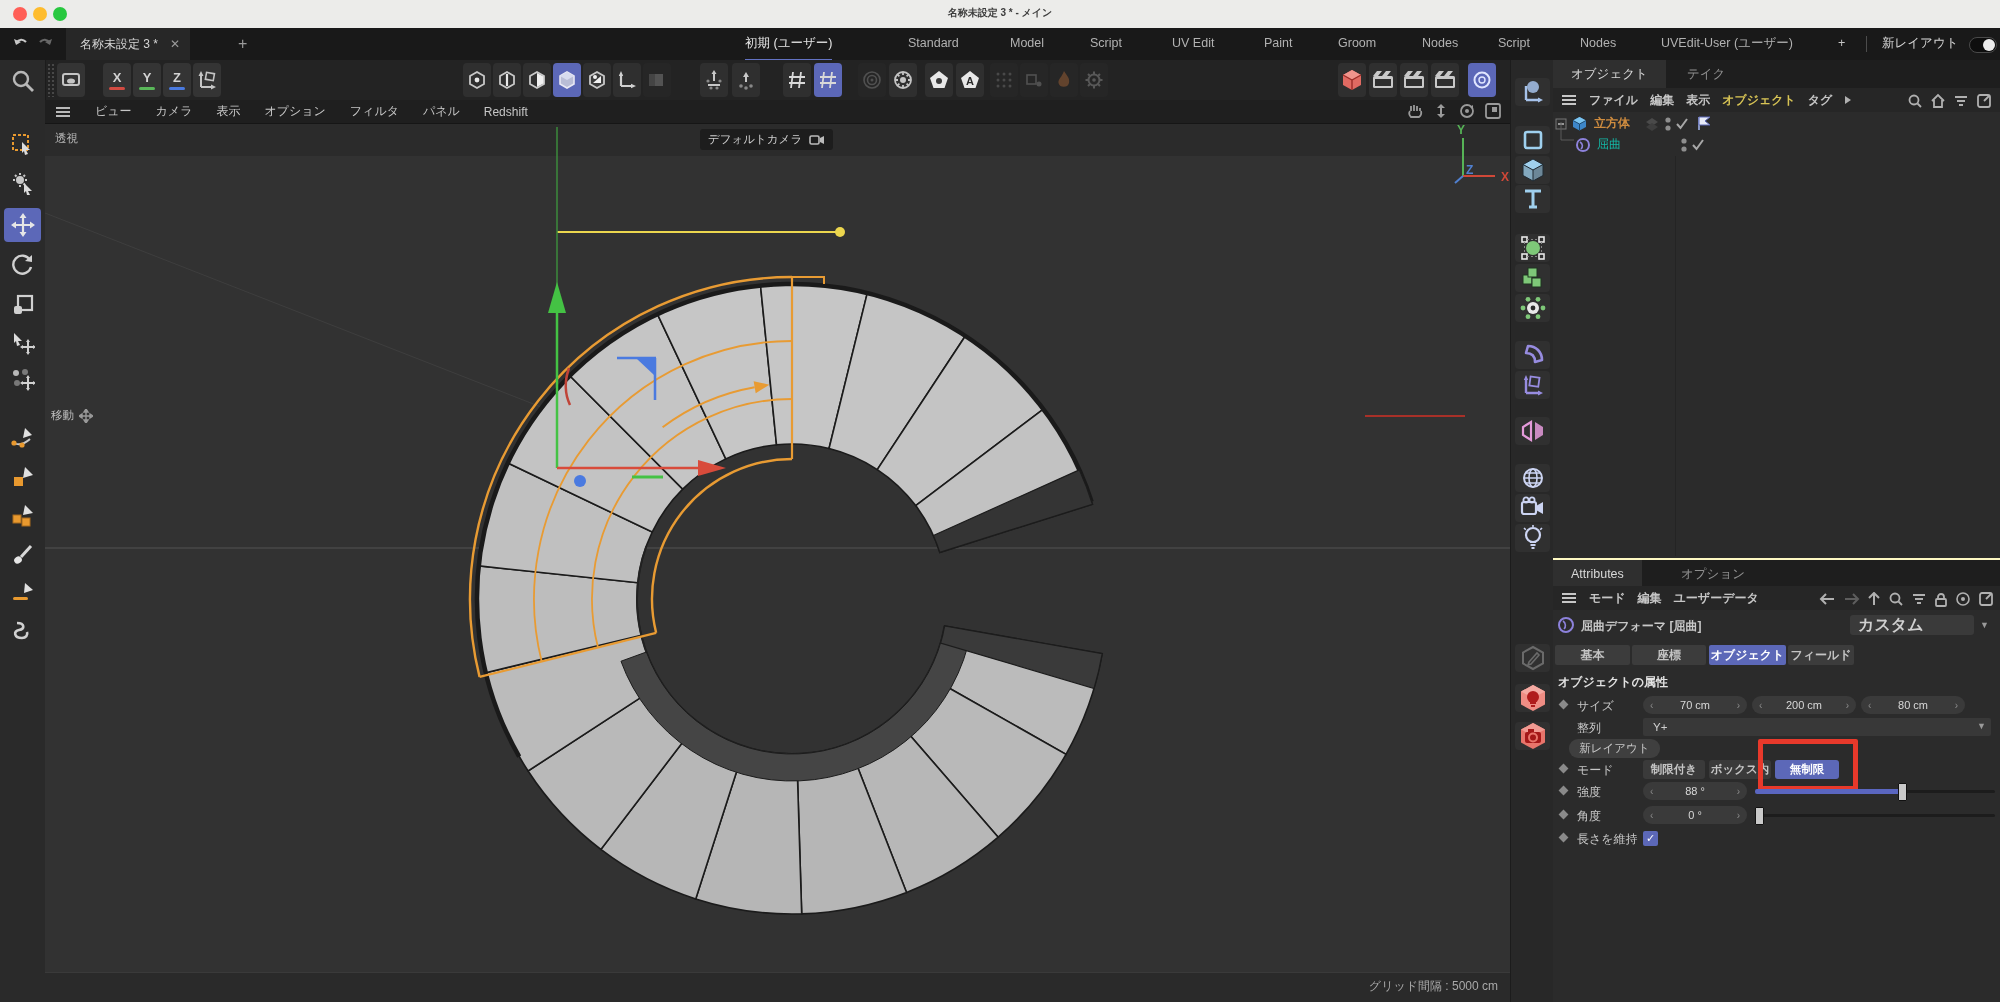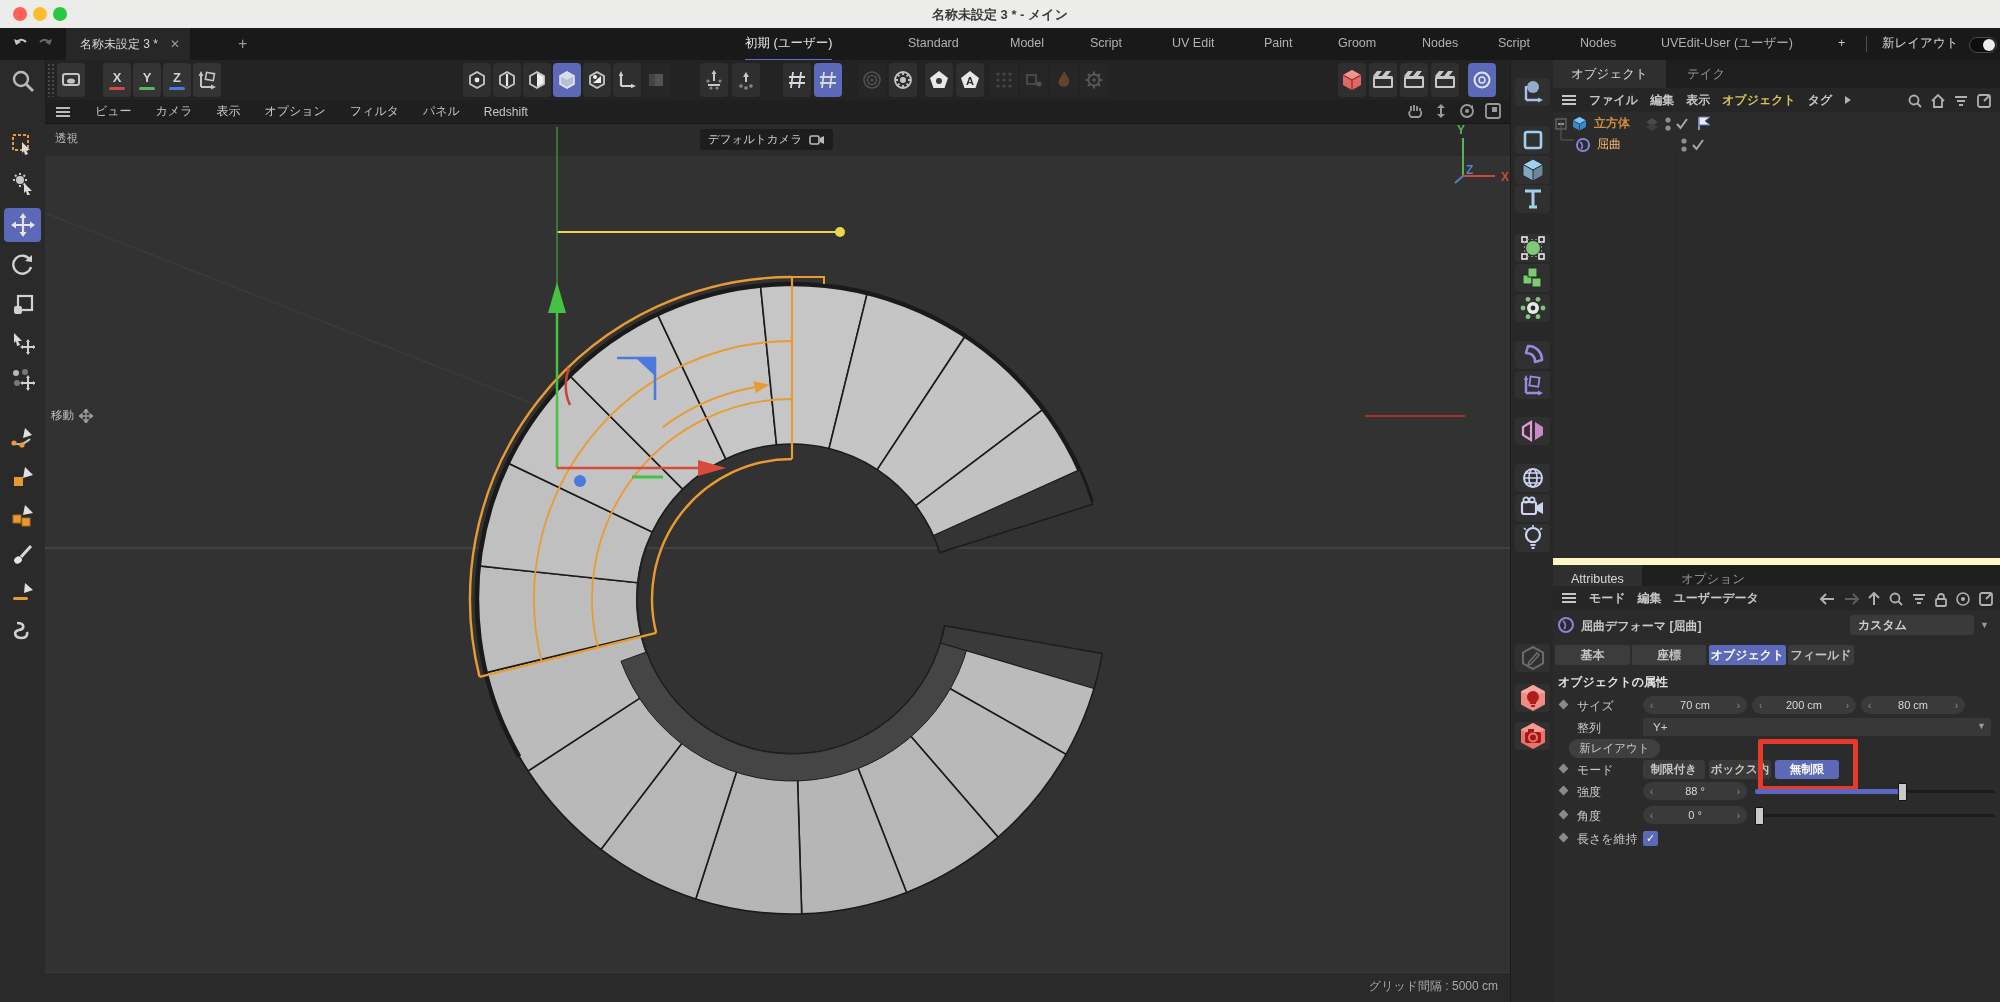--- a/index.html
+++ b/index.html
@@ -2,21 +2,21 @@
 <html><head>
 <meta charset="utf-8">
 <style>
   html,body{margin:0;padding:0;background:#111;}
   body{font-family:"Liberation Sans","DejaVu Sans",sans-serif;-webkit-font-smoothing:antialiased;}
   #app{position:relative;width:2000px;height:1002px;overflow:hidden;background:#232323;}
   .abs{position:absolute;}
   
   .titlebar{position:absolute;left:0;top:0;width:2000px;height:28px;background:#ececea;border-bottom:1px solid #b9b9b9;}
   .tl{position:absolute;top:7px;width:14px;height:14px;border-radius:50%;}
-  .title-text{position:absolute;left:0;right:0;top:6px;text-align:center;font-size:13px;font-weight:bold;color:#3c3c3c;}
+  .title-text{position:absolute;left:0;right:0;top:6px;text-align:center;font-size:10px;font-weight:bold;color:#3c3c3c;}
   
   .tabbar{position:absolute;left:0;top:28px;width:2000px;height:32px;background:#191919;border-bottom:1px solid #0c0c0c;}
   .doc-tab{position:absolute;left:66px;top:0;height:32px;background:#272727;display:flex;align-items:center;padding:0 10px 0 14px;gap:12px;}
   .doc-tab .lbl{font-size:12px;color:#d6d6d6;}
   .doc-tab .x{font-size:12px;color:#9a9a9a;}
   .tab-plus{position:absolute;left:238px;top:7px;font-size:16px;color:#9a9a9a;}
   .layout-tab{position:absolute;top:0;height:31px;line-height:31px;font-size:12.5px;color:#b2b2b2;white-space:nowrap;}
   .layout-tab.active{color:#e6e6e6;border-bottom:3px solid #6272c2;}
   .toggle{position:absolute;left:1969px;top:9px;width:26px;height:14px;border-radius:8px;background:#0e0e0e;border:1px solid #4a4a4a;}
   .toggle .knob{position:absolute;right:1px;top:1px;width:12px;height:12px;border-radius:50%;background:#ededed;}
@@ -738,36 +738,36 @@
     <div class="omrow" style="top:74px;">
       <svg class="abs" style="left:7px;top:-12px;" width="22" height="24">
           <path d="M1,0 V18 H14" fill="none" stroke="#5a5a5a"></path>
         </svg>
       <span style="margin-left:22px;">
           <svg width="16" height="16">
             <path d="M8,2 C12,2 14,5 14,8 C14,12 11,14 8,14 C5,14 2,12 2,8 C2,5 4,2 8,2 Z" fill="none" stroke="#8d82dc" stroke-width="2"></path>
             <path d="M5,5 C8,7 8,10 6,12" fill="none" stroke="#8d82dc" stroke-width="1.6"></path>
           </svg>
         </span>
-      <span style="margin-left:6px;color:#fdba74;">屈曲</span>
+      <span style="margin-left:6px;color:#14b8a6;">屈曲</span>
       <span style="margin-left:59px;">
           <svg width="8" height="16">
             <circle cx="4" cy="4" r="2.6" fill="#8e8e8e"></circle>
             <circle cx="4" cy="12" r="2.6" fill="#8e8e8e"></circle>
           </svg>
         </span>
       <span style="margin-left:3px;">
           <svg width="14" height="13">
             <path d="M2,7 L5.5,11 L12,2" fill="none" stroke="#a8a8a8" stroke-width="2"></path>
           </svg>
         </span>
     </div>
     <div class="abs" style="left:122px;top:96px;width:1px;height:400px;background:#242424;"></div>
 
-    <div class="pt-row" style="top:498px;border-top:7px solid #fef9c3;">
+    <div class="pt-row" style="top:498px;border-top:2px solid #fef9c3;">
       <div class="pt-tab active" style="left:0;">Attributes</div>
       <div class="pt-tab" style="left:110px;">オプション</div>
     </div>
     <div class="pmenu" style="top:526px;">
       <span>
           <svg width="16" height="12">
             <path d="M1,2 H15 M1,6 H15 M1,10 H15" stroke="#c6c6c6" stroke-width="2"></path>
           </svg>
         </span>
       <span class="mi">モード</span>
@@ -821,21 +821,21 @@
         </span>
     </div>
 
     <div class="abs" style="left:4px;top:556px;">
         <svg width="18" height="18">
           <path d="M9,2 C13,2 16,5 16,9 C16,13 12,16 9,16 C5,16 2,13 2,9 C2,5 5,2 9,2 Z" fill="none" stroke="#8d82dc" stroke-width="2"></path>
           <path d="M6,5 C9,7 9,11 7,13" fill="none" stroke="#8d82dc" stroke-width="1.6"></path>
         </svg>
       </div>
     <div class="abs attr-label" style="left:28px;top:558px;font-weight:bold;">屈曲デフォーマ [屈曲]</div>
-    <div class="abs" style="left:297px;top:555px;width:124px;height:20px;background:#3a3a3a;border-radius:3px;color:#d0d0d0;font-size:12px;font-weight:bold;line-height:20px;padding-left:8px;box-sizing:border-box;">カスタム</div>
+    <div class="abs" style="left:297px;top:555px;width:124px;height:20px;background:#3a3a3a;border-radius:3px;color:#d0d0d0;font-size:16px;font-weight:bold;line-height:20px;padding-left:8px;box-sizing:border-box;">カスタム</div>
     <div class="abs caret" style="left:427px;top:560px;">▼</div>
 
     <div class="secbtn" style="left:2px;top:585px;width:75px;">基本</div>
     <div class="secbtn" style="left:79px;top:585px;width:74px;">座標</div>
     <div class="secbtn active" style="left:156px;top:585px;width:77px;">オブジェクト</div>
     <div class="secbtn" style="left:235px;top:585px;width:66px;">フィールド</div>
 
     <div class="abs" style="left:5px;top:614px;font-size:12px;font-weight:bold;color:#e2e2e2;">オブジェクトの属性</div>
 
     <div class="abs diamond" style="left:7px;top:641px;"></div>

